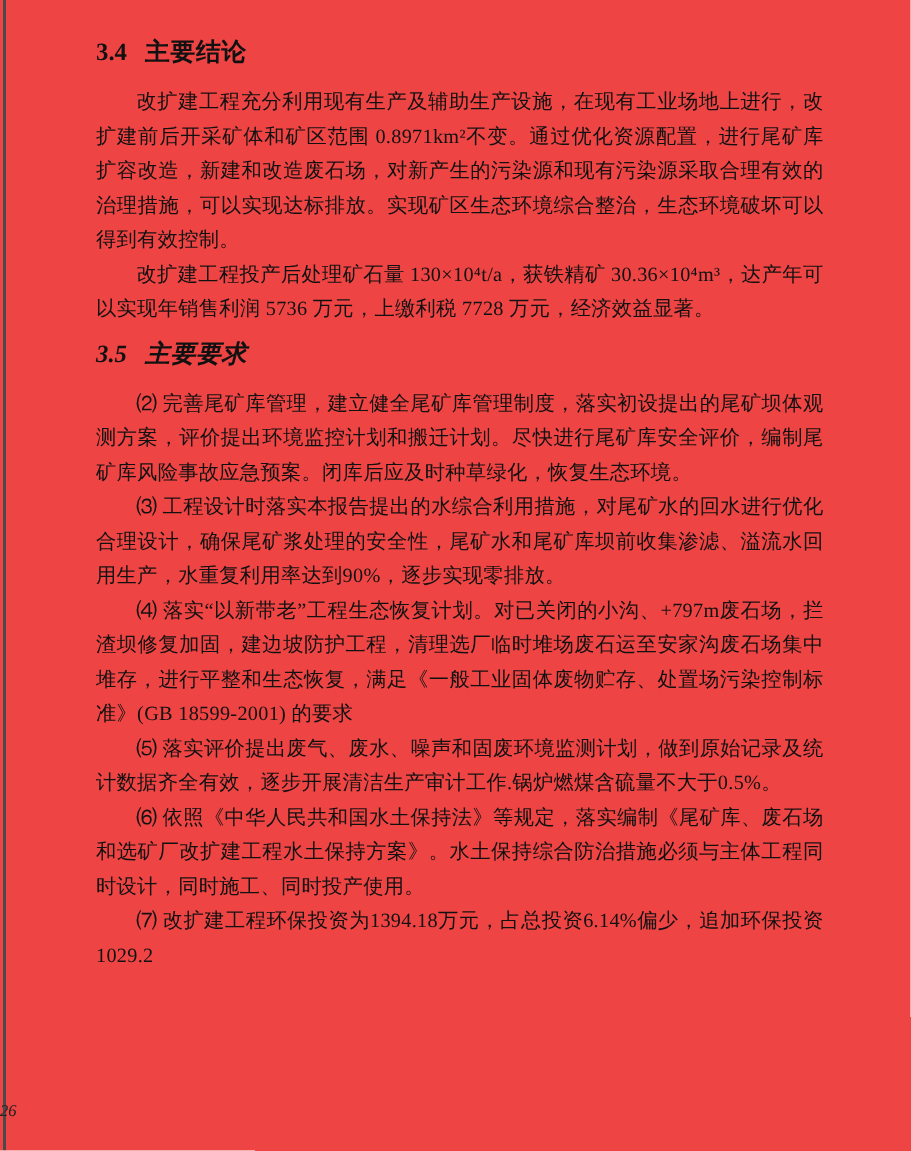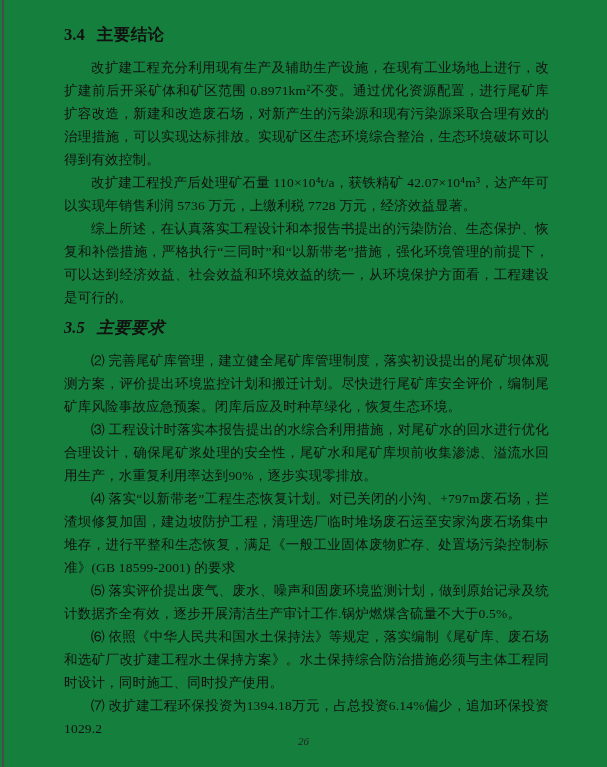--- a/index.html
+++ b/index.html
@@ -4,21 +4,21 @@
 <style>
   html, body {
     margin: 0;
     padding: 0;
     background: #ffffff;
   }
   .page {
     position: relative;
     width: 607px;
     height: 767px;
-    background: #15803d;
+    background: #ef4444;
     overflow: hidden;
     font-family: "Liberation Serif", "DejaVu Serif", serif;
     color: #111111;
   }
   .scan-edge {
     position: absolute;
     left: 2px;
     top: 0;
     bottom: 0;
     width: 2px;
@@ -52,39 +52,37 @@
     text-align: justify;
     text-justify: inter-ideograph;
     text-indent: 2em;
     letter-spacing: 0.2px;
   }
   .page-number {
     position: absolute;
     left: 0;
     right: 0;
     bottom: 20px;
-    text-align: center;
     font-size: 11px;
     color: #222222;
     font-style: italic;
   }
 </style>
 </head>
 <body>
 
 <div class="page">
   <div class="scan-edge"></div>
 
   <div class="content">
 
     <h2 class="section-heading"><span class="sec-num">3.4</span><span class="sec-title">主要结论</span></h2>
 
     <p class="para">改扩建工程充分利用现有生产及辅助生产设施，在现有工业场地上进行，改扩建前后开采矿体和矿区范围 0.8971km²不变。通过优化资源配置，进行尾矿库扩容改造，新建和改造废石场，对新产生的污染源和现有污染源采取合理有效的治理措施，可以实现达标排放。实现矿区生态环境综合整治，生态环境破坏可以得到有效控制。</p>
-    <p class="para">改扩建工程投产后处理矿石量 110×10⁴t/a，获铁精矿 42.07×10⁴m³，达产年可以实现年销售利润 5736 万元，上缴利税 7728 万元，经济效益显著。</p>
-    <p class="para">综上所述，在认真落实工程设计和本报告书提出的污染防治、生态保护、恢复和补偿措施，严格执行“三同时”和“以新带老”措施，强化环境管理的前提下，可以达到经济效益、社会效益和环境效益的统一，从环境保护方面看，工程建设是可行的。</p>
+    <p class="para">改扩建工程投产后处理矿石量 130×10⁴t/a，获铁精矿 30.36×10⁴m³，达产年可以实现年销售利润 5736 万元，上缴利税 7728 万元，经济效益显著。</p>
 
     <h2 class="section-heading second"><span class="sec-num">3.5</span><span class="sec-title">主要要求</span></h2>
 
     <p class="para">⑵ 完善尾矿库管理，建立健全尾矿库管理制度，落实初设提出的尾矿坝体观测方案，评价提出环境监控计划和搬迁计划。尽快进行尾矿库安全评价，编制尾矿库风险事故应急预案。闭库后应及时种草绿化，恢复生态环境。</p>
     <p class="para">⑶ 工程设计时落实本报告提出的水综合利用措施，对尾矿水的回水进行优化合理设计，确保尾矿浆处理的安全性，尾矿水和尾矿库坝前收集渗滤、溢流水回用生产，水重复利用率达到90%，逐步实现零排放。</p>
     <p class="para">⑷ 落实“以新带老”工程生态恢复计划。对已关闭的小沟、+797m废石场，拦渣坝修复加固，建边坡防护工程，清理选厂临时堆场废石运至安家沟废石场集中堆存，进行平整和生态恢复，满足《一般工业固体废物贮存、处置场污染控制标准》(GB 18599-2001) 的要求</p>
     <p class="para">⑸ 落实评价提出废气、废水、噪声和固废环境监测计划，做到原始记录及统计数据齐全有效，逐步开展清洁生产审计工作.锅炉燃煤含硫量不大于0.5%。</p>
     <p class="para">⑹ 依照《中华人民共和国水土保持法》等规定，落实编制《尾矿库、废石场和选矿厂改扩建工程水土保持方案》。水土保持综合防治措施必须与主体工程同时设计，同时施工、同时投产使用。</p>
     <p class="para">⑺ 改扩建工程环保投资为1394.18万元，占总投资6.14%偏少，追加环保投资1029.2</p>
 

